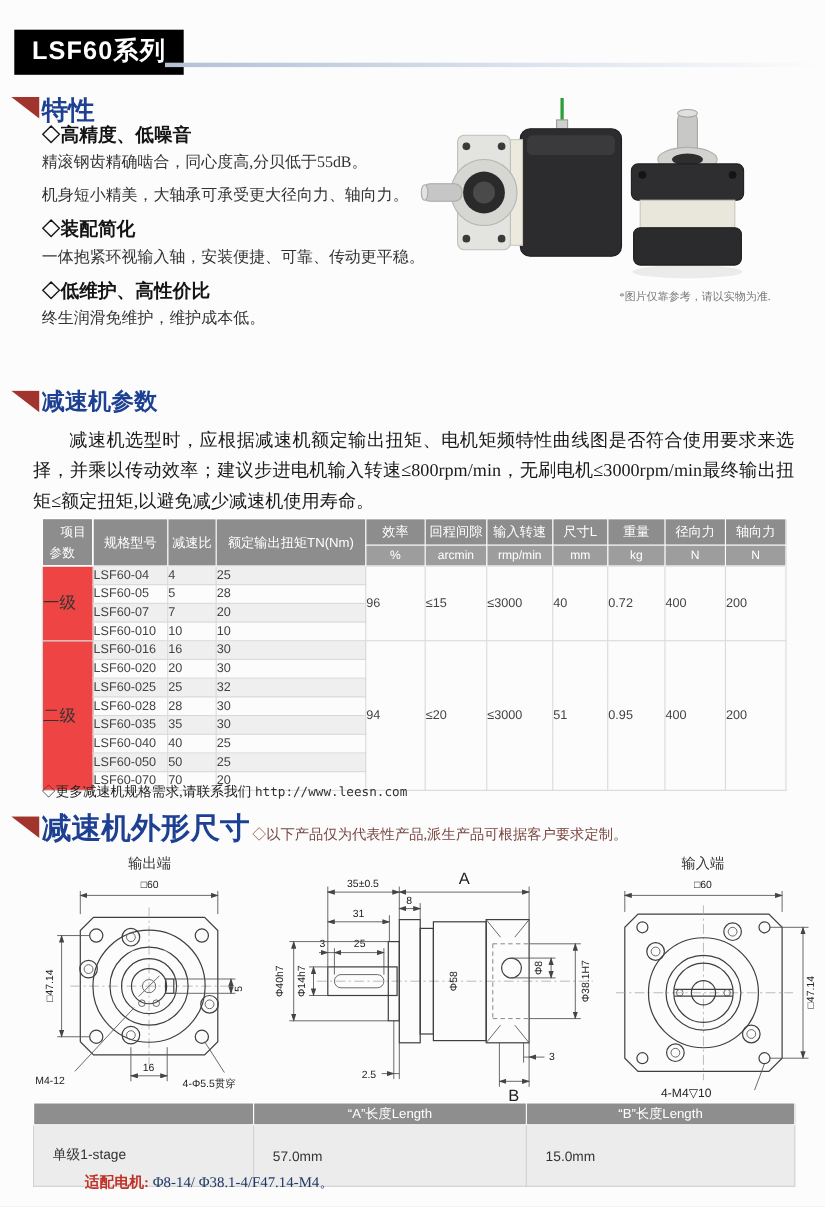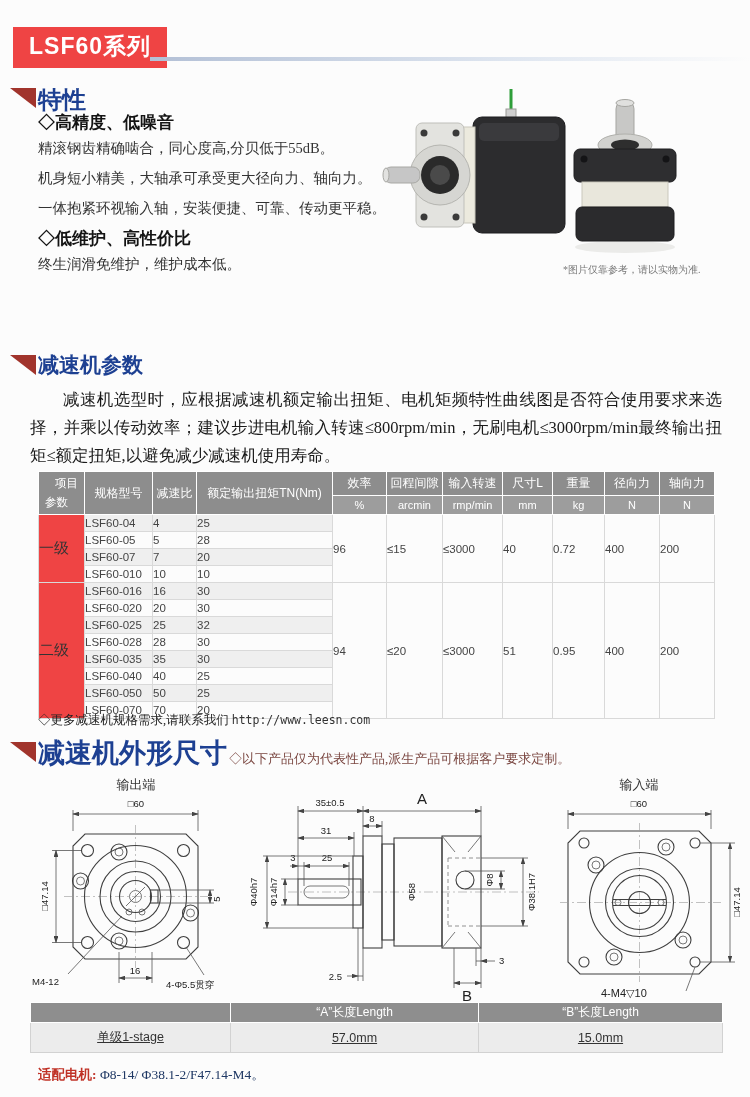--- a/index.html
+++ b/index.html
@@ -1,19 +1,19 @@
 <!DOCTYPE html>
 <html><head>
 <meta charset="utf-8">
 <style>
   html,body{margin:0;padding:0;background:#e9e9e9;}
   .page{position:relative;width:750px;height:1097px;background:#fcfcfc;margin:0 auto;
         font-family:"Liberation Sans",sans-serif;overflow:hidden;}
   
-  .title-block{position:absolute;left:13px;top:27px;background:#ef4444;color:#fff;
+  .title-block{position:absolute;left:13px;top:27px;background:#000000;color:#fff;
         font-size:23px;font-weight:bold;padding:4px 16px 6px 16px;letter-spacing:1px;}
   .title-line{position:absolute;left:150px;top:57px;width:600px;height:4px;
         background:linear-gradient(to right,#b3c0d6,#dfe6f0 60%,rgba(255,255,255,0));}
   
   .tri{position:absolute;width:26px;height:20px;background:#a1342c;
         clip-path:polygon(0 0,100% 0,100% 100%);}
   .sec-title{position:absolute;color:#1d4092;font-weight:bold;}
   
   .features{position:absolute;left:38px;top:112px;width:350px;}
   .f-title{font-size:17px;font-weight:bold;color:#141414;line-height:22px;margin-bottom:4px;}
@@ -48,41 +48,42 @@
   .dtt{font-size:13px;fill:#333;}
   .big{font-size:15px;fill:#222;}
   .thin{stroke:#555;stroke-width:0.8;fill:none;}
   .out{stroke:#3f3f3f;stroke-width:1.1;fill:none;}
   .cl{stroke:#999;stroke-width:0.6;stroke-dasharray:9 3 2 3;fill:none;}
   .hid{stroke:#777;stroke-width:0.8;stroke-dasharray:4 3;fill:none;}
   table.len{position:absolute;left:30px;top:1002px;width:692px;border-collapse:collapse;
         table-layout:fixed;font-size:12.5px;color:#333;}
   table.len th{background:#8e8e8e;color:#fff;font-weight:normal;font-size:12px;height:19px;
         border:1px solid #fff;padding:0;}
-  table.len td{border:1px solid #d2d2d2;text-align:center;height:21px;padding:4px;text-decoration:underline;}
+  table.len td{border:1px solid #d2d2d2;text-align:left;height:21px;padding:17px;}
   table.len tr.r1 td{background:#ececec;}
   .motor{position:absolute;left:38px;top:1066px;font-size:13.5px;
         font-family:"Liberation Serif",serif;}
-  .motor .lab{color:#c03227;font-weight:bold;}
+  .motor .lab{color:#c03227;font-weight:bold;margin-left:39px;}
   .motor .val{color:#1f3864;}
 </style>
 </head>
 <body>
 
 <div class="page">
 
   <div class="title-block">LSF60系列</div>
   <div class="title-line"></div>
 
   <span class="tri" style="left:10px;top:88px;"></span>
   <div class="sec-title" style="left:38px;top:84px;font-size:24px;">特性</div>
   <div class="features">
     <div class="f-title">◇高精度、低噪音</div>
     <div class="f-desc">精滚钢齿精确啮合，同心度高,分贝低于55dB。</div>
     <div class="f-desc">机身短小精美，大轴承可承受更大径向力、轴向力。</div>
+    <div class="f-title">◇装配简化</div>
     <div class="f-desc">一体抱紧环视输入轴，安装便捷、可靠、传动更平稳。</div>
     <div class="f-title">◇低维护、高性价比</div>
     <div class="f-desc">终生润滑免维护，维护成本低。</div>
   </div>
 
   <svg class="drawing" style="left:378px;top:85px;" width="195" height="178" viewBox="0 0 195 178">
     <path d="M133,4 v22" stroke="#2f9e3a" stroke-width="3" fill="none"></path>
     <rect x="128" y="24" width="10" height="10" fill="#cfcfcf" stroke="#9a9a96"></rect>
     <rect x="95" y="32" width="92" height="116" rx="9" fill="#2c2c2e" stroke="#1d1d1f"></rect>
     <rect x="101" y="38" width="80" height="18" rx="5" fill="#3a3a3d"></rect>
@@ -435,16 +436,16 @@
     <tr class="r1">
       <td>单级1-stage</td>
       <td>57.0mm</td>
       <td>15.0mm</td>
     </tr>
   </tbody>
     </table>
 
   <div class="motor">
     <span class="lab">适配电机:</span>
-    <span class="val">Φ8-14/ Φ38.1-2/F47.14-M4。</span>
+    <span class="val">Φ8-14/ Φ38.1-4/F47.14-M4。</span>
   </div>
 
 </div>
 
 </body></html>

